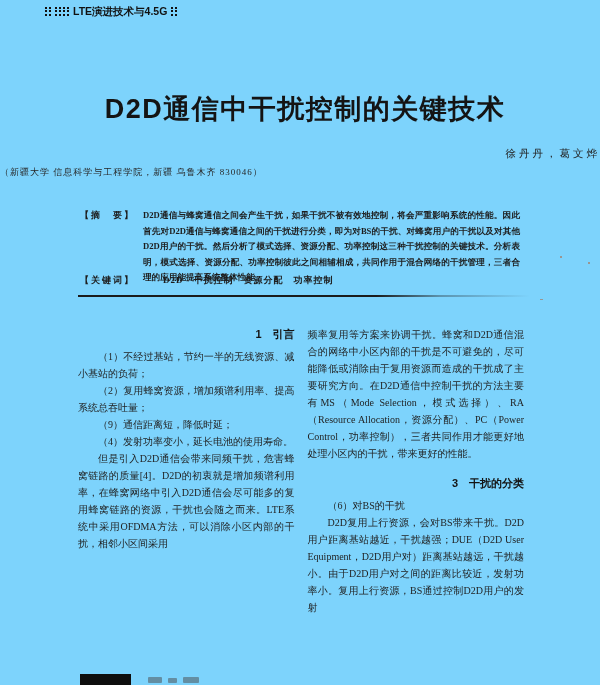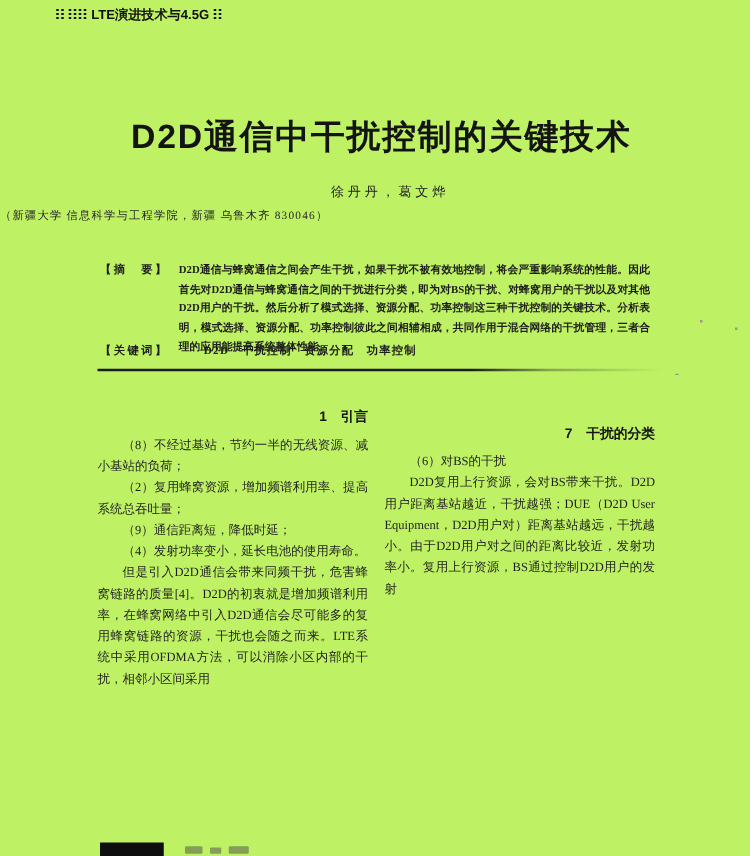--- a/index.html
+++ b/index.html
@@ -1,20 +1,20 @@
 <!DOCTYPE html>
 <html><head>
 <meta charset="utf-8">
 <style>
   * { margin:0; padding:0; box-sizing:border-box; }
   html,body { width:600px; height:685px; }
   body { background:#e9e7e3; }
   .page {
     position:relative; width:600px; height:685px; overflow:hidden;
-    background:#bef264; color:#1d1d1d;
+    background:#7dd3fc; color:#1d1d1d;
     font-family:"Liberation Serif","DejaVu Serif",serif;
   }
   
   .running-header {
     position:absolute; top:5px; left:45px;
     display:flex; align-items:center; gap:4px;
     font-family:"Liberation Sans","DejaVu Sans",sans-serif;
     font-weight:bold; font-size:10.5px; color:#111;
   }
   .bar-group { display:flex; gap:2px; align-items:center; }
@@ -23,21 +23,21 @@
     background-image:repeating-linear-gradient(to bottom,#111 0 1.7px,transparent 1.7px 3.4px);
   }
   
   .paper-title {
     position:absolute; top:91px; left:5px; width:100%;
     text-align:center; font-size:27px; font-weight:bold; letter-spacing:1.5px;
     font-family:"Liberation Sans","DejaVu Sans",sans-serif; color:#141414;
   }
   .authors {
     position:absolute; top:147px; left:0; width:100%;
-    text-align:center; font-size:10.5px; letter-spacing:3px; color:#222;padding-left:24px;
+    text-align:right; font-size:10.5px; letter-spacing:3px; color:#222;padding-left:24px;
   }
   .affiliation {
     position:absolute; top:166px; left:0; width:100%;
     text-align:left; font-size:9px; letter-spacing:1px; color:#272727;
   }
   
   .abstract {
     position:absolute; top:208px; left:80px; width:440px;
     display:flex; font-size:8.6px; line-height:15.5px;
   }
@@ -113,28 +113,29 @@
   <div class="keywords">
     <span class="hang-label">【关键词】</span>
     <span class="kw-text">D2D　干扰控制　资源分配　功率控制</span>
   </div>
 
   <div class="rule"></div>
 
   <div class="columns">
     <div class="col">
       <h2 class="sec-heading">1　引言</h2>
-      <p>（8）不经过基站，节约一半的无线资源、减小基站的负荷；</p>
+      <p>（1）不经过基站，节约一半的无线资源、减小基站的负荷；</p>
       <p>（2）复用蜂窝资源，增加频谱利用率、提高系统总吞吐量；</p>
       <p>（9）通信距离短，降低时延；</p>
       <p>（4）发射功率变小，延长电池的使用寿命。</p>
       <p>但是引入D2D通信会带来同频干扰，危害蜂窝链路的质量[4]。D2D的初衷就是增加频谱利用率，在蜂窝网络中引入D2D通信会尽可能多的复用蜂窝链路的资源，干扰也会随之而来。LTE系统中采用OFDMA方法，可以消除小区内部的干扰，相邻小区间采用</p>
     </div>
     <div class="col">
-      <h2 class="sec-heading second">7　干扰的分类</h2>
+      <p class="noindent">频率复用等方案来协调干扰。蜂窝和D2D通信混合的网络中小区内部的干扰是不可避免的，尽可能降低或消除由于复用资源而造成的干扰成了主要研究方向。在D2D通信中控制干扰的方法主要有MS（Mode Selection，模式选择）、RA（Resource Allocation，资源分配）、PC（Power Control，功率控制），三者共同作用才能更好地处理小区内的干扰，带来更好的性能。</p>
+      <h2 class="sec-heading second">3　干扰的分类</h2>
       <p>（6）对BS的干扰</p>
       <p>D2D复用上行资源，会对BS带来干扰。D2D用户距离基站越近，干扰越强；DUE（D2D User Equipment，D2D用户对）距离基站越远，干扰越小。由于D2D用户对之间的距离比较近，发射功率小。复用上行资源，BS通过控制D2D用户的发射</p>
     </div>
   </div>
 
   <div class="footer-black-box"></div>
   <div class="smudge sm1"></div>
   <div class="smudge sm2"></div>
   <div class="smudge sm3"></div>
 

